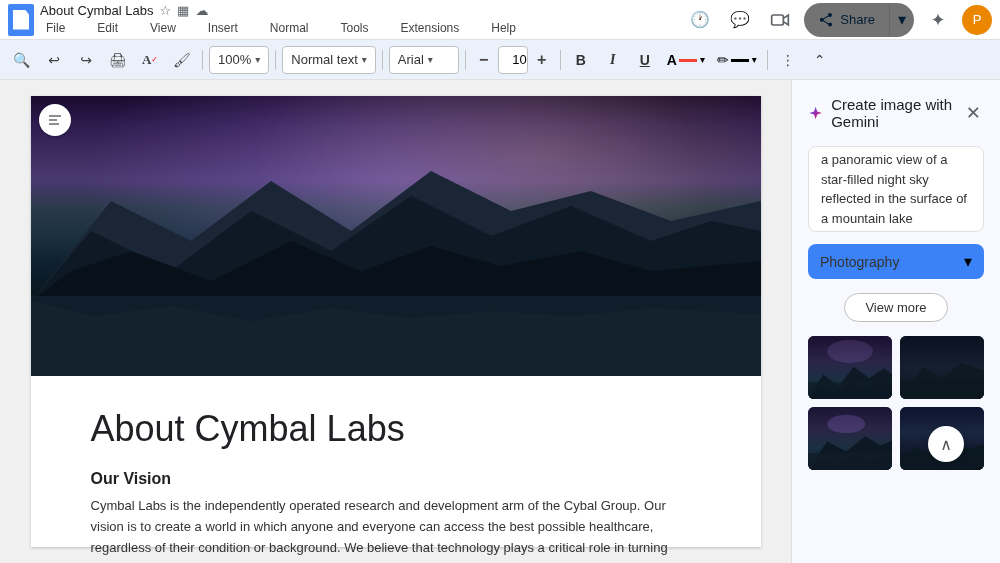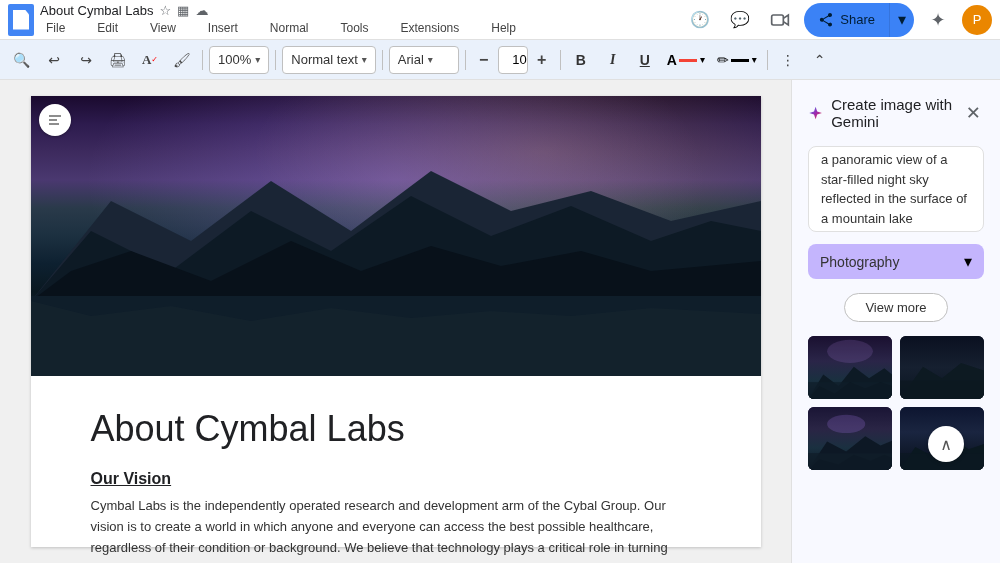--- a/index.html
+++ b/index.html
@@ -34,21 +34,21 @@
     .title-icon { color: #5f6368; font-size: 14px; cursor: pointer; }
     .menu-bar { display: flex; gap: 20px; font-size: 12px; color: #444; margin-top: 1px; }
     .menu-item { padding: 2px 6px; cursor: pointer; border-radius: 4px; }
     .top-right { display: flex; align-items: center; gap: 8px; margin-left: auto; }
     .icon-btn {
       width: 32px; height: 32px; display: flex; align-items: center; justify-content: center;
       cursor: pointer; border-radius: 50%; color: #5f6368; font-size: 16px;
     }
     .share-btn {
       display: flex; align-items: center; gap: 0;
-      background: #3b82f6; border-radius: 20px; height: 34px;
+      background: #737373; border-radius: 20px; height: 34px;
       cursor: pointer; overflow: hidden;
     }
     .share-btn-main {
       padding: 0 14px; font-size: 13px; font-weight: 500; color: #001d35;
       display: flex; align-items: center; gap: 6px; height: 100%;
     }
     .share-btn-arrow {
       padding: 0 8px; border-left: 1px solid rgba(0,0,0,0.1);
       height: 100%; display: flex; align-items: center; color: #001d35;
     }
@@ -114,21 +114,21 @@
         #1a2a35 80%, #2a3540 90%, #3a4550 100%);
       position: relative; overflow: hidden;
     }
     .stars-overlay {
       position: absolute; top: 0; left: 0; right: 0; bottom: 0;
       background: radial-gradient(ellipse at 50% 30%, rgba(180,140,255,0.3) 0%, transparent 60%),
                   radial-gradient(ellipse at 70% 20%, rgba(255,200,100,0.2) 0%, transparent 40%);
     }
     .doc-content { padding: 32px 60px; }
     .doc-h1 { font-size: 36px; font-weight: 400; color: #202124; margin-bottom: 20px; font-family: 'Arial', sans-serif; }
-    .doc-h2 { font-size: 16px; font-weight: 700; color: #202124; margin-bottom: 8px; text-decoration: underline; }
+    .doc-h2 { font-size: 16px; font-weight: 700; color: #202124; margin-bottom: 8px; }
     .doc-body { font-size: 13px; color: #333; line-height: 1.6; }
     .outline-btn {
       position: absolute; top: 8px; left: 8px;
       width: 32px; height: 32px; background: white; border-radius: 50%;
       display: flex; align-items: center; justify-content: center; cursor: pointer;
       box-shadow: 0 1px 3px rgba(0,0,0,0.3); color: #444;
     }
 
     
     .gemini-panel {
@@ -141,21 +141,21 @@
     .panel-title-area { display: flex; align-items: center; gap: 8px; }
     .panel-title { font-size: 15px; font-weight: 500; color: #202124; }
     .close-btn { cursor: pointer; color: #5f6368; font-size: 18px; border-radius: 50%; width: 28px; height: 28px; display: flex; align-items: center; justify-content: center; }
     .prompt-textarea {
       background: white; border: 1px solid #e0e0e0; border-radius: 8px;
       padding: 3px 12px; font-size: 13px; color: #333; line-height: 1.5;
       min-height: 80px; margin-bottom: 12px;
     }
     .style-dropdown {
       display: flex; align-items: center; justify-content: space-between;
-      background: #c4b5fd; border-radius: 8px; padding: 8px 12px;
+      background: #3b82f6; border-radius: 8px; padding: 8px 12px;
       cursor: pointer; margin-bottom: 14px;
     }
     .style-label { font-size: 14px; color: #333; }
     .view-more-btn {
       display: flex; align-items: center; justify-content: center;
       border: 1px solid #c0c0c0; border-radius: 20px; padding: 6px 20px;
       background: white; cursor: pointer; font-size: 13px; color: #333;
       margin: 0 auto 14px; width: fit-content;
     }
     .image-grid {

